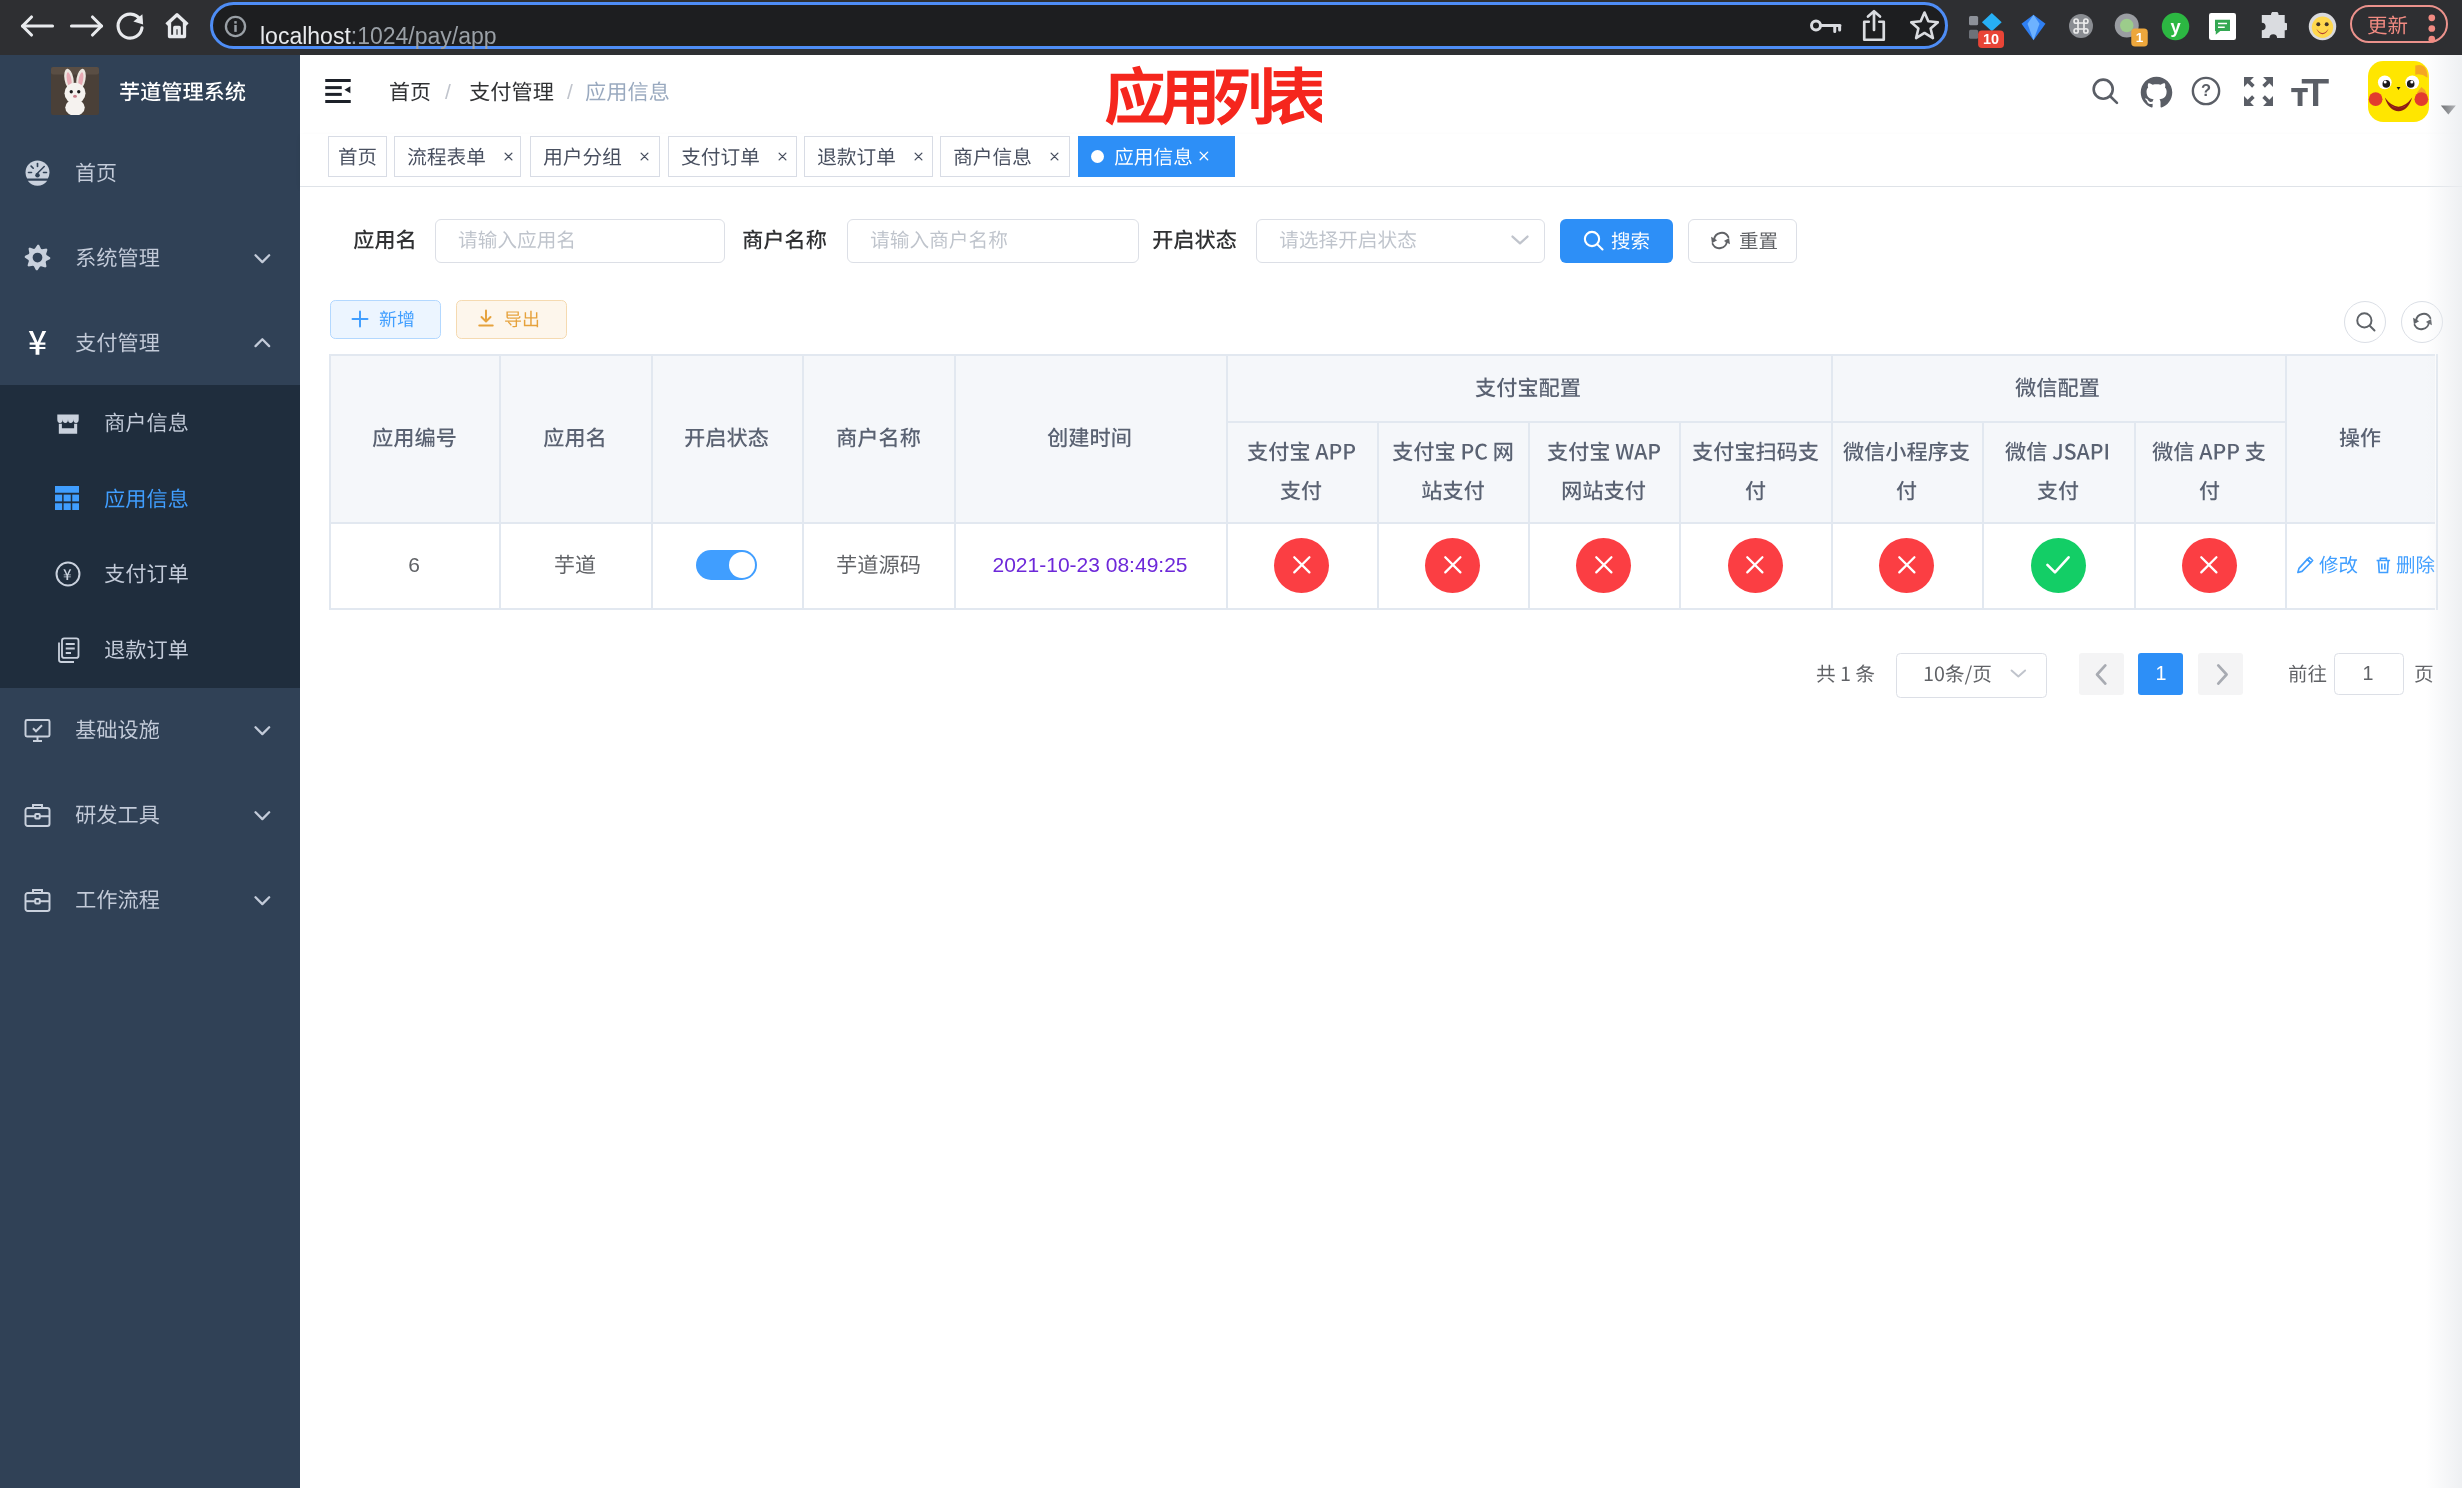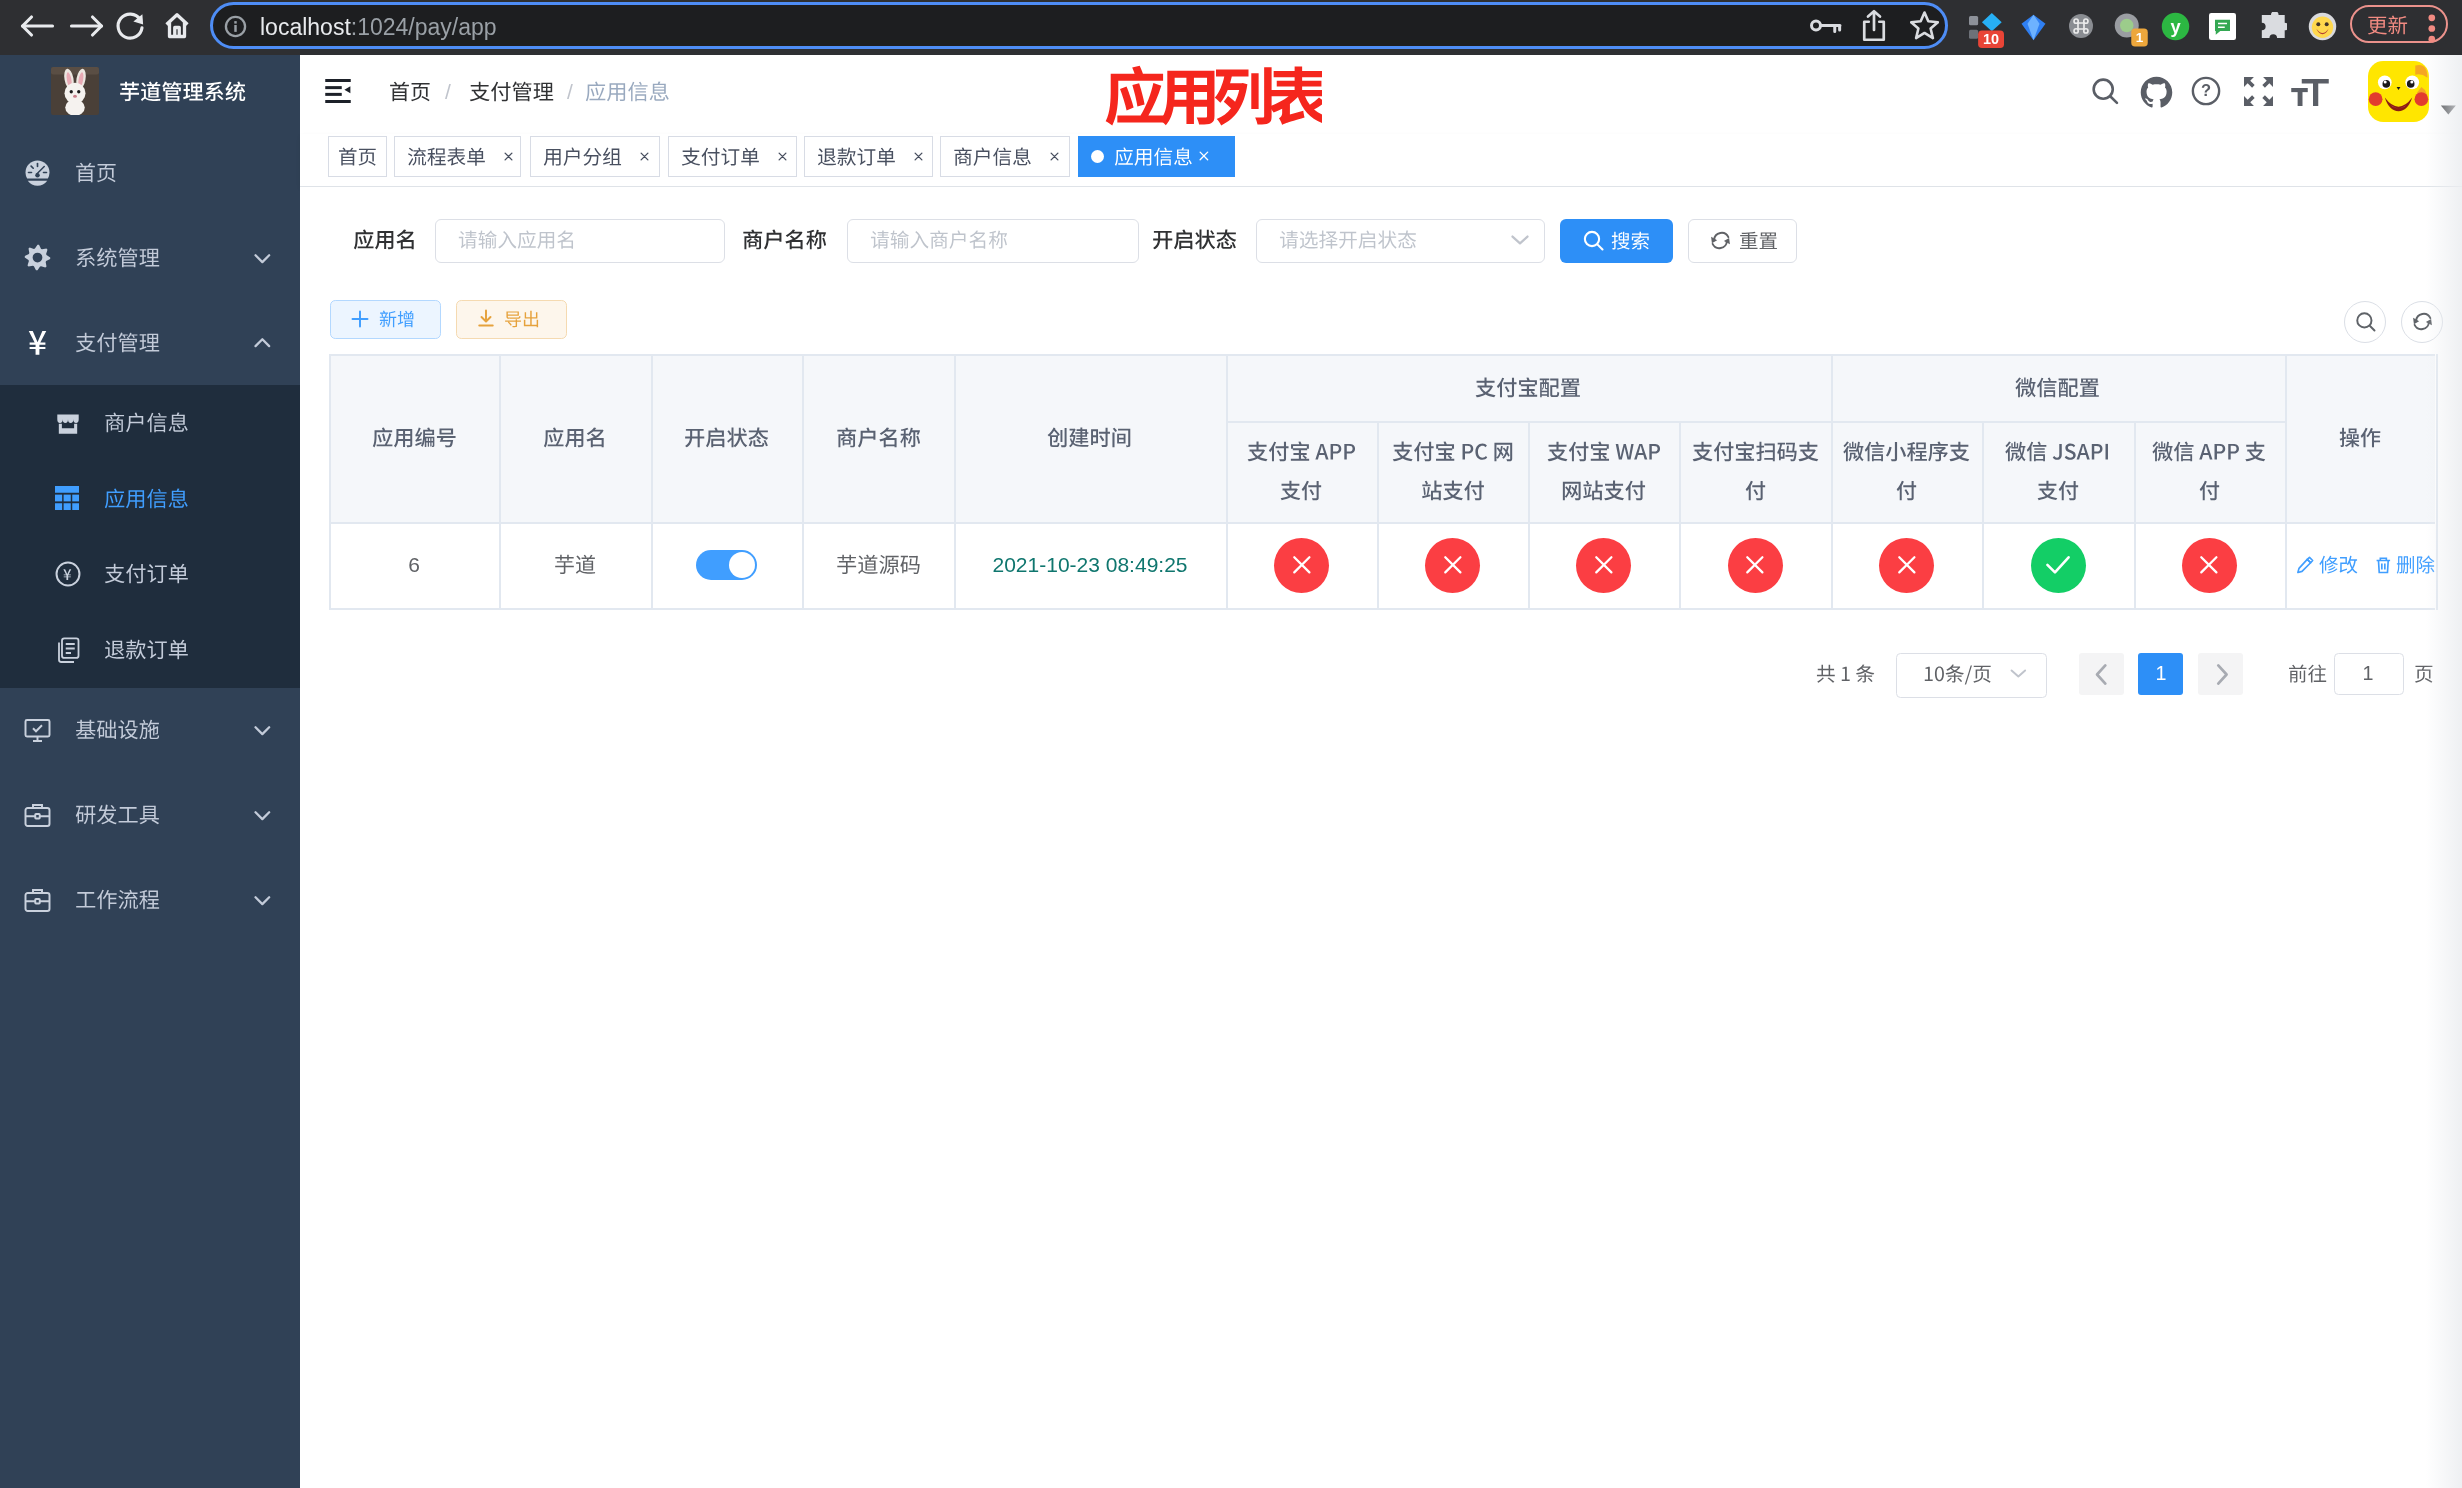--- a/index.html
+++ b/index.html
@@ -158,21 +158,21 @@
       </g>
     </svg>
     <div style="position:absolute;left:210px;top:1.5px;width:1738px;height:47px;background:#1d1e20;border:3px solid #4e8df6;border-radius:25px;box-sizing:border-box;"></div>
     <svg class="ab" style="left:224px;top:15px;" width="23" height="23" viewBox="0 0 30 30">
       <g stroke="#9aa0a6" stroke-width="3" fill="none">
         <circle cx="15" cy="15" r="12.5"></circle>
       </g>
       <rect x="13.4" y="13" width="3.2" height="9" fill="#9aa0a6"></rect>
       <rect x="13.4" y="8" width="3.2" height="3.2" fill="#9aa0a6"></rect>
     </svg>
-    <div class="lt" style="left:260px;top:15px;font-size:23px;line-height:24px;color:#e8eaed;">localhost<span style="color:#9aa0a6">:1024/pay/app</span></div>
+    <div class="lt" style="left:260px;top:24px;font-size:23px;line-height:24px;color:#e8eaed;">localhost<span style="color:#9aa0a6">:1024/pay/app</span></div>
     <svg class="ab" style="left:1810px;top:15px;" width="33" height="21" viewBox="0 0 44 28">
       <g stroke="#dadce0" stroke-width="4" fill="none" stroke-linecap="round">
         <circle cx="8" cy="14" r="6"></circle>
         <path d="M14 14 H40 M33 14 V22 M39.5 14 V20"></path>
       </g>
     </svg>
     <svg class="ab" style="left:1861px;top:9px;" width="26" height="33" viewBox="0 0 34 44">
       <g stroke="#dadce0" stroke-width="3.6" fill="none" stroke-linecap="round" stroke-linejoin="round">
         <path d="M17 3 V28 M9 10 L17 3 L25 10"></path>
         <path d="M10 17 H4 V41 H30 V17 H24"></path>
@@ -956,21 +956,21 @@
     <div style="position:absolute;left:696px;top:550px;width:61px;height:30px;background:#409EFF;border-radius:15px;"></div>
     <div style="position:absolute;left:729px;top:552px;width:26px;height:26px;background:#fff;border-radius:50%;"></div>
     <svg class="ct" style="left:836px;top:553px;" width="85" height="26.5" viewBox="0 0 4000 1250">
       <g fill="#606266" transform="translate(0 920)">
         <use href="#g828br" x="0"></use>
         <use href="#g9053r" x="1000"></use>
         <use href="#g6e90r" x="2000"></use>
         <use href="#g7801r" x="3000"></use>
       </g>
     </svg>
-    <div class="lt" style="font-size:21px;color:#0f766e;font-weight:400;left:1090px;transform:translateX(-50%);top:549px;line-height:32px;">2021-10-23 08:49:25</div>
+    <div class="lt" style="font-size:21px;color:#6d28d9;font-weight:400;left:1090px;transform:translateX(-50%);top:549px;line-height:32px;">2021-10-23 08:49:25</div>
     <div style="position:absolute;left:1274px;top:538px;width:55px;height:55px;background:#fb3e43;border-radius:50%;"></div>
     <svg class="ab" style="left:1292px;top:555px;" width="19.7" height="19.7" viewBox="0 0 26 26">
       <g stroke="#fff" stroke-width="3" stroke-linecap="round">
         <path d="M3 3 L23 23 M23 3 L3 23"></path>
       </g>
     </svg>
     <div style="position:absolute;left:1425px;top:538px;width:55px;height:55px;background:#fb3e43;border-radius:50%;"></div>
     <svg class="ab" style="left:1443px;top:555px;" width="19.7" height="19.7" viewBox="0 0 26 26">
       <g stroke="#fff" stroke-width="3" stroke-linecap="round">
         <path d="M3 3 L23 23 M23 3 L3 23"></path>

